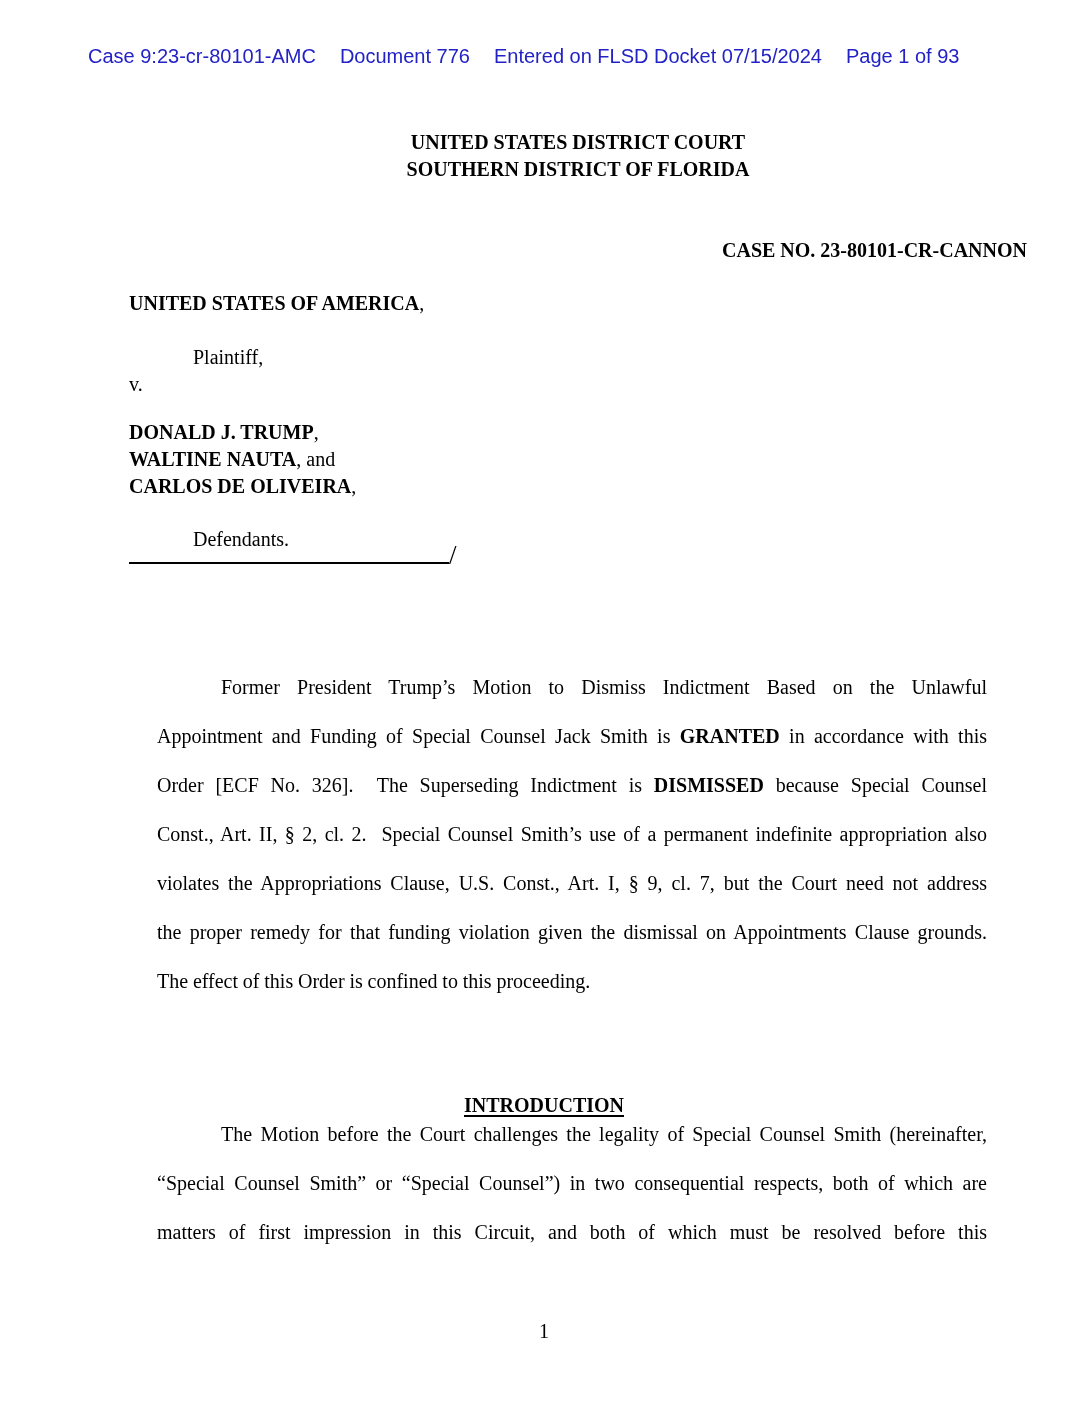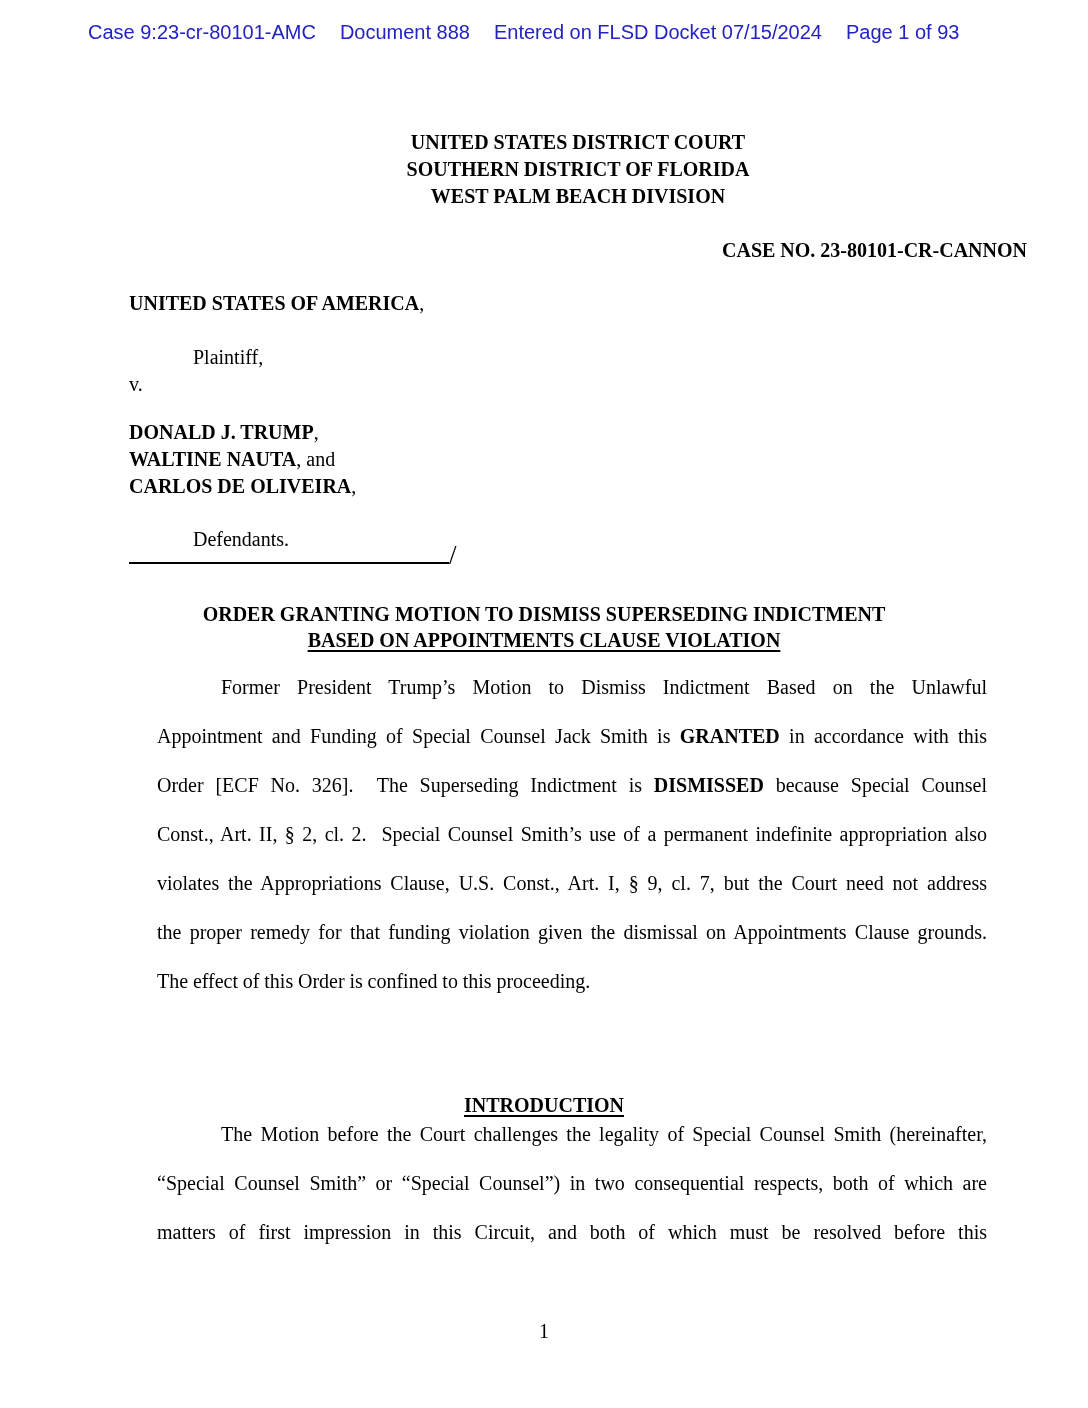--- a/index.html
+++ b/index.html
@@ -63,52 +63,47 @@
   }
   .pageno {
     position:absolute; left:129px; top:1320px; width:830px; text-align:center;
   }
 </style>
 </head>
 <body>
 
 <div class="page">
 
-  <div class="docket" style="color: rgb(34, 34, 197);">
+  <div class="docket" style="color: rgb(34, 34, 197); margin-top: 24px;">
     <span>Case 9:23-cr-80101-AMC</span>
-    <span>Document 888</span>
+    <span>Document 776</span>
     <span>Entered on FLSD Docket 07/15/2024</span>
     <span>Page 1 of 93</span>
   </div>
 
   <div class="court-head">
     <div>UNITED STATES DISTRICT COURT</div>
     <div>SOUTHERN DISTRICT OF FLORIDA</div>
-    <div>WEST PALM BEACH DIVISION</div>
   </div>
   <div class="case-no">CASE NO. 23-80101-CR-CANNON</div>
 
   <div class="caption">
     <div><span class="bold">UNITED STATES OF AMERICA</span><span>,</span></div>
     <div class="sp27"></div>
     <div class="cap-indent">Plaintiff,</div>
     <div>v.</div>
     <div class="sp21"></div>
     <div><span class="bold">DONALD J. TRUMP</span><span>,</span></div>
     <div><span class="bold">WALTINE NAUTA</span><span>, and</span></div>
     <div><span class="bold">CARLOS DE OLIVEIRA</span><span>,</span></div>
     <div class="sp26"></div>
     <div class="cap-indent">Defendants.</div>
   </div>
   <div class="rule-row"><span class="rule"></span><span class="slash">/</span></div>
 
-  <div class="order-title">
-    <div>ORDER GRANTING MOTION TO DISMISS SUPERSEDING INDICTMENT</div>
-    <div><span class="underline">BASED ON APPOINTMENTS CLAUSE VIOLATION</span></div>
-  </div>
 
   <div class="para" id="para1">
       <div class="line indent"><span>Former President Trump’s Motion to Dismiss Indictment Based on the Unlawful</span></div>
       <div class="line"><span>Appointment and Funding of Special Counsel Jack Smith is </span><span class="bold">GRANTED</span><span> in accordance with this</span></div>
       <div class="line"><span>Order [ECF No. 326].&nbsp; The Superseding Indictment is </span><span class="bold">DISMISSED</span><span> because Special Counsel</span></div>
       <div class="line"><span>Const., Art. II, § 2, cl. 2.&nbsp; Special Counsel Smith’s use of a permanent indefinite appropriation also</span></div>
       <div class="line"><span>violates the Appropriations Clause, U.S. Const., Art. I, § 9, cl. 7, but the Court need not address</span></div>
       <div class="line"><span>the proper remedy for that funding violation given the dismissal on Appointments Clause grounds.</span></div>
       <div class="line noj"><span>The effect of this Order is confined to this proceeding.</span></div>
     </div>

